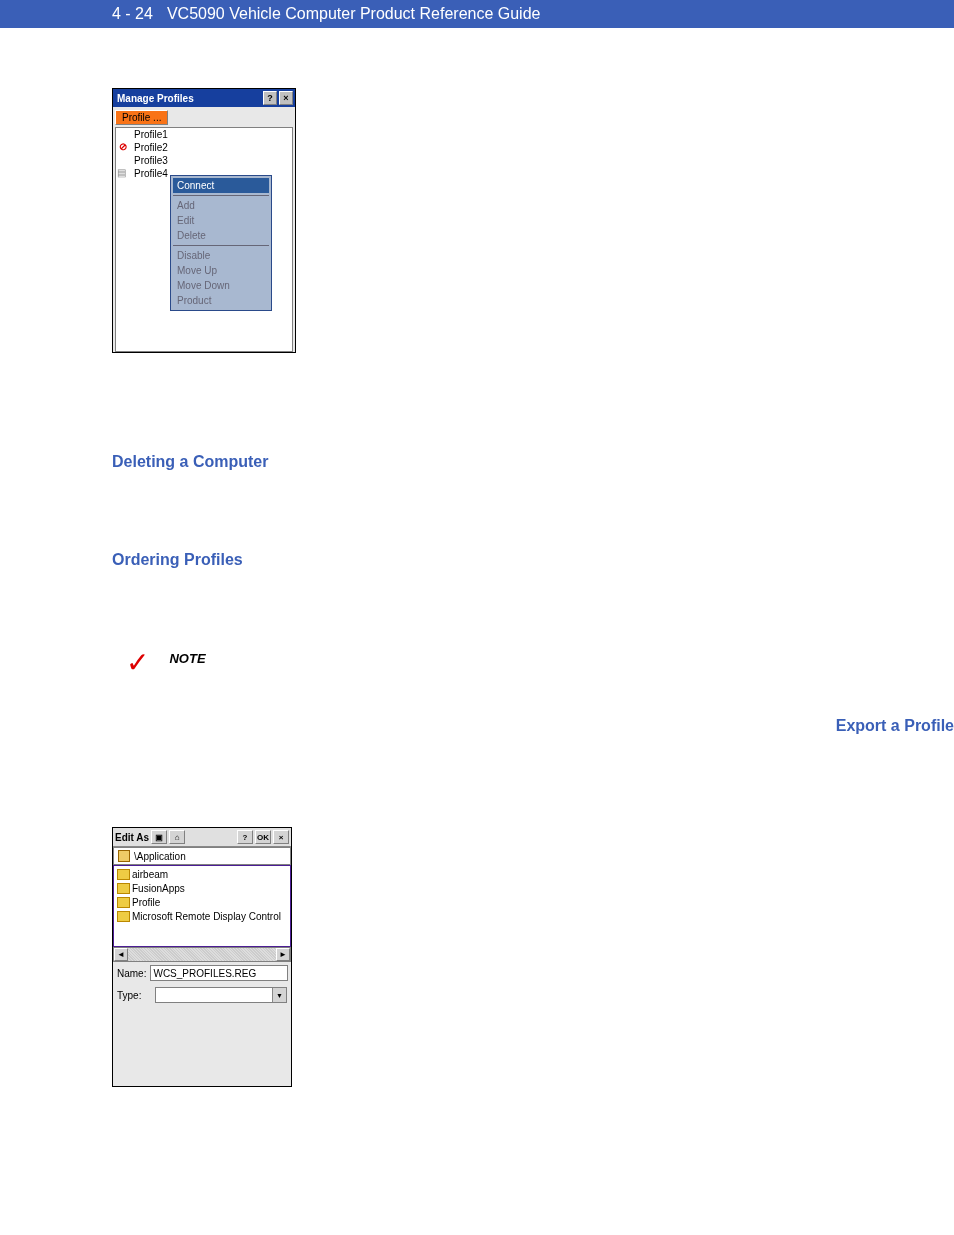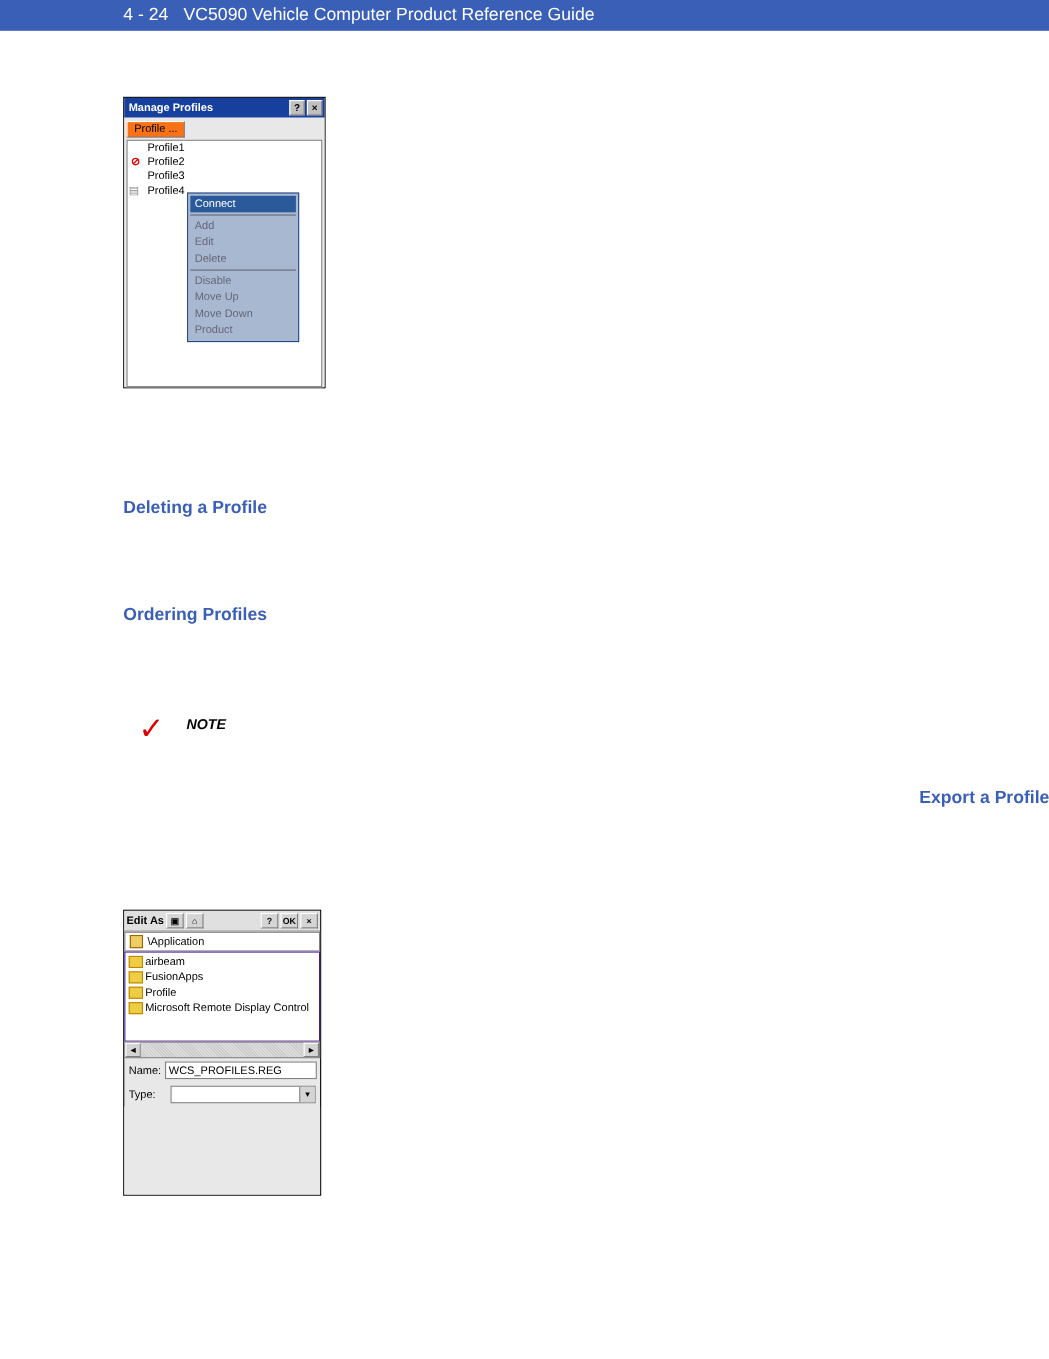--- a/index.html
+++ b/index.html
@@ -266,21 +266,21 @@
           <div class="cm-sep"></div>
           <div class="cm-item">Disable</div>
           <div class="cm-item">Move Up</div>
           <div class="cm-item">Move Down</div>
           <div class="cm-item">Product</div>
         </div>
       </div>
     </div>
   </div>
 
-  <div class="section-heading h-del">Deleting a Profile</div>
+  <div class="section-heading h-del">Deleting a Computer</div>
   <div class="section-heading h-ord">Ordering Profiles</div>
 
   <div class="note-block">
     <span class="checkmark">✓</span>
     <span class="note-label">NOTE</span>
   </div>
 
   <div class="section-heading h-exp">Export a Profile</div>
 
   <div class="win2">

